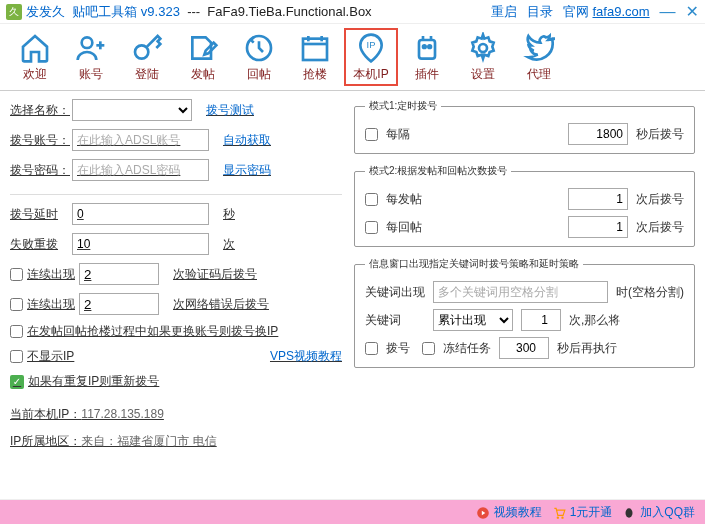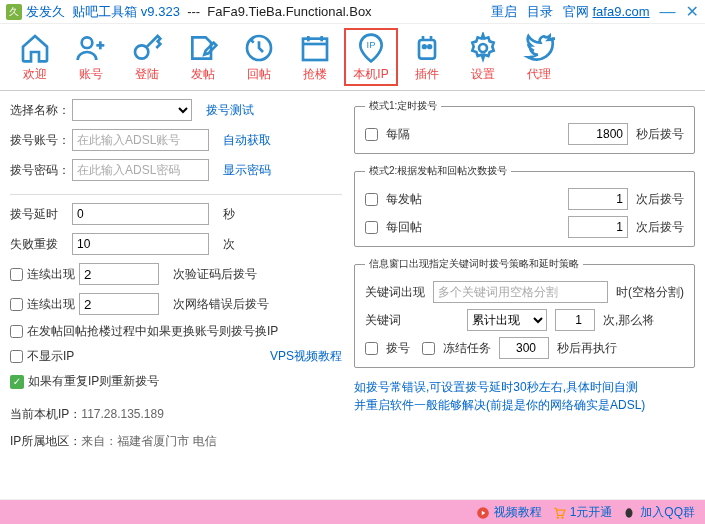--- a/index.html
+++ b/index.html
@@ -8,40 +8,40 @@
 .title-logo { width: 16px; height: 16px; background: #7cb342; border-radius: 2px; display: inline-flex; align-items: center; justify-content: center; color: #fff; font-size: 10px; margin-right: 4px; }
 .title-txt { color: #0066cc; font-size: 13px; }
 .title-txt .black { color: #222; }
 .title-right { margin-left: auto; display: flex; align-items: center; gap: 10px; color: #0066cc; font-size: 13px; }
 .title-right span { cursor: pointer; }
 .win-btn { color: #2e8bcc; font-size: 16px; cursor: pointer; }
 .toolbar { display: flex; border-bottom: 1px solid #ccc; padding: 4px 8px; gap: 2px; }
 .tool-item { width: 54px; height: 58px; display: flex; flex-direction: column; align-items: center; justify-content: center; cursor: pointer; border: 1px solid transparent; }
 .tool-item.active { border: 2px solid #e74c3c; }
 .tool-item svg { width: 32px; height: 32px; stroke: #2e8bcc; fill: none; stroke-width: 2; }
-.tool-item .label { color: #ef4444; font-size: 12px; margin-top: 2px; }
+.tool-item .label { color: #7f1d1d; font-size: 12px; margin-top: 2px; }
 .main { display: flex; height: calc(524px - 24px - 66px - 26px); padding: 8px 10px 0 10px; gap: 12px; }
-.left-panel { width: 332px; }
+.left-panel { width: 332px; text-decoration: underline; }
 .right-panel { flex: 1; }
 .row { display: flex; align-items: center; margin-bottom: 8px; min-height: 22px; }
 .row-label { width: 62px; color: #333; }
 .row input[type=text] { width: 137px; height: 22px; border: 1px solid #aaa; padding: 0 4px; font-size: 12px; }
 .row select { width: 120px; height: 22px; border: 1px solid #aaa; background: #fff; font-size: 12px; }
 .link { color: #0066cc; margin-left: 14px; cursor: pointer; text-align: center; }
 .unit { margin-left: 14px; color: #333; }
 .chk-row { display: flex; align-items: center; margin-bottom: 8px; }
 .chk-row input[type=checkbox] { margin-right: 4px; }
 .chk-label { color: #333; }
 .chk-green { display: inline-flex; align-items: center; justify-content: center; width: 14px; height: 14px; background: #4caf50; color: #fff; font-size: 10px; border-radius: 2px; margin-right: 4px; }
 fieldset { border: 1px solid #999; border-radius: 2px; padding: 10px 10px 8px 10px; margin-bottom: 10px; }
 legend { color: #333; padding: 0 4px; font-size: 10px; }
 fieldset .frow { display: flex; align-items: center; margin-bottom: 6px; gap: 8px; }
 fieldset .frow:last-child { margin-bottom: 0; }
 fieldset input[type=text] { height: 22px; border: 1px solid #aaa; padding: 0 4px; font-size: 12px; }
-fieldset select { height: 22px; border: 1px solid #aaa; background: #fff; font-size: 12px; margin-left: 34px; }
+fieldset select { height: 22px; border: 1px solid #aaa; background: #fff; font-size: 12px; }
 .info-txt { color: #333; margin-bottom: 4px; }
 .blue-note { color: #0066cc; line-height: 1.5; font-size: 12px; }
 .footer { height: 26px; display: flex; align-items: center; justify-content: flex-end; padding: 0 10px; gap: 10px; background: #f9a8d4; border-top: 1px solid #eee; }
 .footer-btn { display: inline-flex; align-items: center; gap: 4px; color: #0066cc; cursor: pointer; font-size: 12px; }
 .footer-btn .icon { width: 14px; height: 14px; }
 .spacer { height: 6px; border-bottom: 1px solid #ddd; margin-bottom: 8px; }
 .num-input { width: 60px !important; text-align: right; padding-right: 14px; }
 .sel-small { width: 80px; }
 input::placeholder { color: #aaa; }
 </style>
@@ -257,24 +257,20 @@
       <div class="frow">
         <input type="checkbox" style="">
         <span>拨号</span>
         <input type="checkbox" style="margin-left: 4px;">
         <span>冻结任务</span>
         <input type="text" style="width: 50px; text-align: right; padding-right: 12px;" value="300">
         <span>秒后再执行</span>
       </div>
     </fieldset>
 
-    <div class="blue-note">
-      <div>如拨号常错误,可设置拨号延时30秒左右,具体时间自测</div>
-      <div>并重启软件一般能够解决(前提是你的网络确实是ADSL)</div>
-    </div>
   </div>
 </div>
 
 <div class="footer">
   <span class="footer-btn">
     <svg class="icon" viewBox="0 0 24 24" fill="#e74c3c">
         <circle cx="12" cy="12" r="10"></circle>
         <path d="M10 8l6 4-6 4z" fill="#fff"></path>
       </svg>
     <span>视频教程</span>

